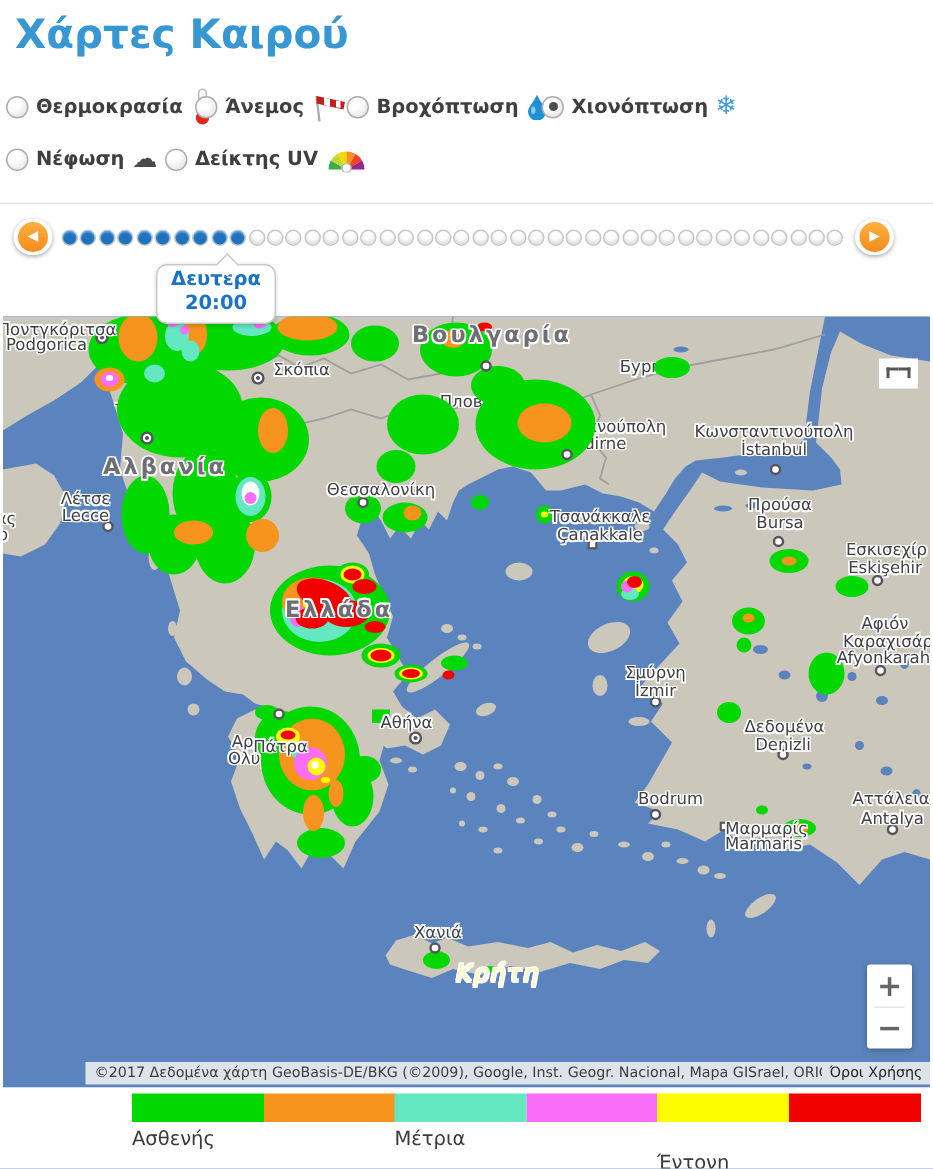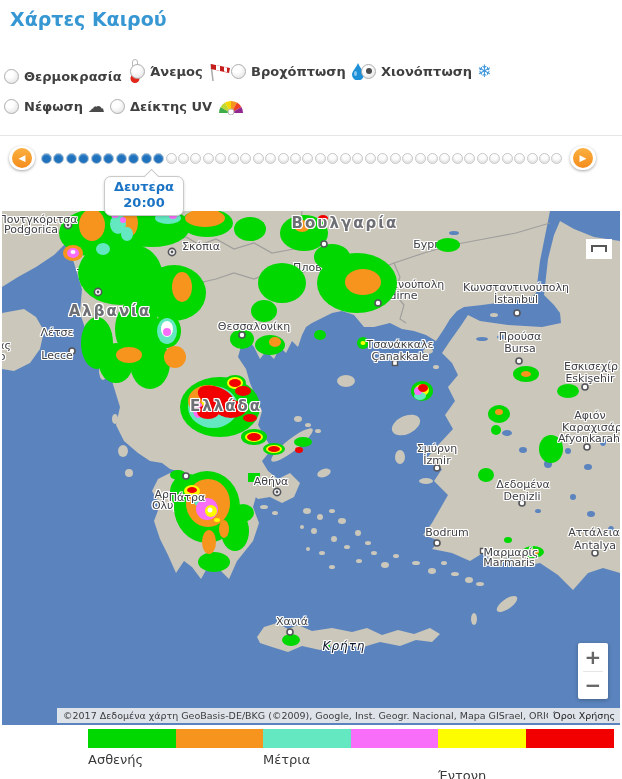--- a/index.html
+++ b/index.html
@@ -1,21 +1,21 @@
 <!DOCTYPE html>
 <html><head>
 <meta charset="utf-8">
 <style>
   html,body{margin:0;padding:0;}
   body{width:622px;height:779px;position:relative;background:#fff;
        font-family:"DejaVu Sans","Liberation Sans",sans-serif;overflow:hidden;}
   
-  #page-title{position:absolute;left:10px;top:8px;font-size:19px;font-weight:bold;color:#3697d3;}
+  #page-title{position:absolute;left:10px;top:8px;font-size:27px;font-weight:bold;color:#3697d3;}
   .opt{position:absolute;display:flex;align-items:center;gap:5px;height:26px;}
-  .opt0{left:4px;top:58px;align-items:flex-end;} .opt1{left:130px;top:58px;} .opt2{left:231px;top:58px;}
+  .opt0{left:4px;top:58px;} .opt1{left:130px;top:58px;} .opt2{left:231px;top:58px;}
   .opt3{left:361px;top:58px;} .opt4{left:4px;top:93px;} .opt5{left:110px;top:93px;}
   .radio{width:13px;height:13px;border-radius:50%;border:1px solid #aeaeae;
          background:radial-gradient(circle at 35% 30%,#fff 30%,#dcdcdc);position:relative;flex:0 0 auto;}
   .radio.sel::after{content:"";position:absolute;left:3.5px;top:3.5px;width:6px;height:6px;border-radius:50%;background:#4d4d4d;}
   .opt-label{font-size:13px;font-weight:bold;color:#3f3f3f;white-space:nowrap;}
   .opt-icon{display:inline-flex;align-items:center;}
   .glyph-icon{font-size:17px;line-height:17px;}
   
   #divider{position:absolute;left:0;top:135px;width:622px;border-top:1px solid #e6e6e6;}
   .tl-arrow{position:absolute;top:146px;width:26px;height:24px;background:#fff;border-radius:12px;
@@ -33,21 +33,21 @@
            border-left:1px solid #c9c9c9;border-top:1px solid #c9c9c9;transform:rotate(45deg);}
   
   #map{position:absolute;left:2px;top:211px;width:618px;height:514px;background:#5b84be;overflow:hidden;}
   #map svg{position:absolute;left:0;top:0;}
   #base-svg{z-index:0;} #blob-svg{z-index:2;}
   #labels-under{position:absolute;left:0;top:0;width:100%;height:100%;z-index:1;}
   #labels-over{position:absolute;left:0;top:0;width:100%;height:100%;z-index:3;pointer-events:none;}
   .map-label{position:absolute;transform:translateX(-50%);white-space:nowrap;color:#404146;font-size:11px;
      text-shadow:-1px -1px 0 #fff,1px -1px 0 #fff,-1px 1px 0 #fff,1px 1px 0 #fff,0 -1px 0 #fff,0 1px 0 #fff,-1px 0 0 #fff,1px 0 0 #fff;}
   .map-label.country{font-size:15px;letter-spacing:2px;color:#6e6f74;font-weight:600;}
-  .map-label.region{font-size:12px;font-style:italic;color:#0f172a;letter-spacing:1px;margin-left:12px;}
+  .map-label.region{font-size:16px;font-style:italic;color:#fef9c3;letter-spacing:1px;}
   
   #transp{position:absolute;left:394px;top:6px;width:212px;height:24px;background:#fff;border:2px solid #000;
           z-index:5;display:flex;align-items:center;font-size:13px;color:#000;}
   #transp .lbl{margin:0 5px 0 6px;white-space:nowrap;}
   #transp .track{position:relative;width:128px;height:15px;background:linear-gradient(#c6c6c6,#aaa);
           border:1px solid #7d7d7d;}
   #transp .handle{position:absolute;left:0;top:0;width:19px;height:15px;border:1px solid #3f628f;box-sizing:border-box;
           background:repeating-linear-gradient(90deg,#8aa9d2 0 2px,#4f74a4 2px 4px);cursor:pointer;}
   #fullscreen{position:absolute;left:584px;top:28px;width:26px;height:20px;background:#fff;z-index:4;cursor:pointer;}
   #fullscreen::before,#fullscreen::after{content:"";position:absolute;top:6px;width:6px;height:5px;border-top:2px solid #565656;}
@@ -443,26 +443,26 @@
         <circle cx="435" cy="332" r="3" fill="#fff" stroke="#54555b" stroke-width="1.6"></circle>
         <circle cx="288" cy="421" r="3" fill="#fff" stroke="#54555b" stroke-width="1.6"></circle>
       </g>
   </svg>
 
   <div id="labels-over">
       <div class="map-label city" style="left: 36px; top: 2px;">Ποντγκόριτσα</div>
       <div class="map-label city" style="left: 29px; top: 12px;">Podgorica</div>
       <div class="map-label country" style="left: 108px; top: 91px;">Αλβανία</div>
       <div class="map-label city" style="left: 55px; top: 115px;">Λέτσε</div>
-      <div class="map-label city" style="left: 55px; top: 126px; margin-top: 12px;">Lecce</div>
+      <div class="map-label city" style="left: 55px; top: 126px;">Lecce</div>
       <div class="map-label city" style="left: 2px; top: 128px;">ας</div>
       <div class="map-label city" style="left: 0px; top: 139px;">ο</div>
       <div class="map-label city" style="left: 199px; top: 29px;">Σκόπια</div>
       <div class="map-label city" style="left: 240px; top: 109px; margin-left: 12px;">Θεσσαλονίκη</div>
-      <div class="map-label country" style="left: 343px; top: 3px;">Βουλγαρία</div>
+      <div class="map-label country" style="left: 326px; top: 3px;">Βουλγαρία</div>
       <div class="map-label city" style="left: 514px; top: 70px;">Κωνσταντινούπολη</div>
       <div class="map-label city" style="left: 514px; top: 82px;">İstanbul</div>
       <div class="map-label city" style="left: 398px; top: 127px;">Τσανάκκαλε</div>
       <div class="map-label city" style="left: 398px; top: 139px;">Çanakkale</div>
       <div class="map-label city" style="left: 518px; top: 119px;">Προύσα</div>
       <div class="map-label city" style="left: 518px; top: 131px;">Bursa</div>
       <div class="map-label city" style="left: 589px; top: 149px;">Εσκισεχίρ</div>
       <div class="map-label city" style="left: 588px; top: 161px;">Eskişehir</div>
       <div class="map-label country" style="left: 224px; top: 186px; text-align: right;">Ελλάδα</div>
       <div class="map-label city" style="left: 269px; top: 264px;">Αθήνα</div>

